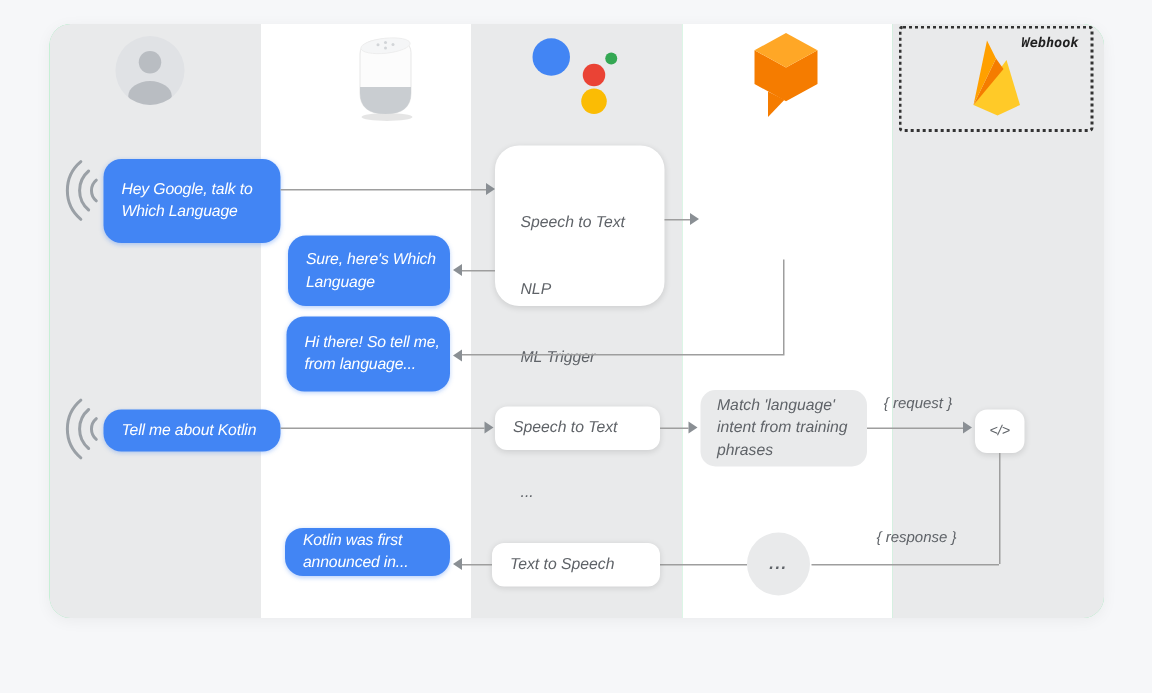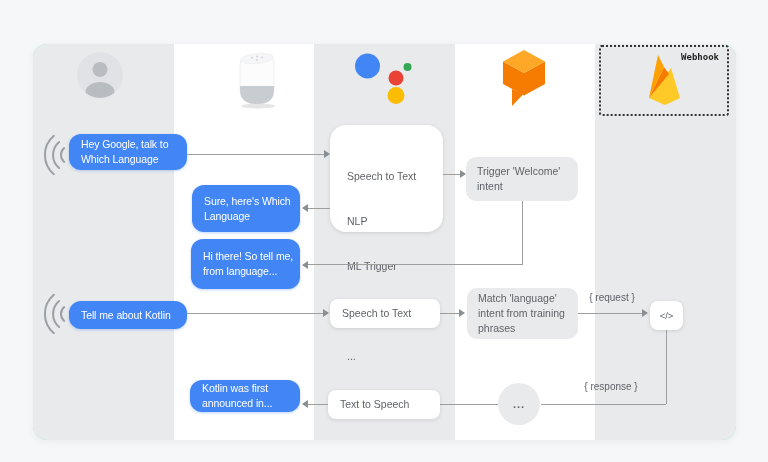--- a/index.html
+++ b/index.html
@@ -4,23 +4,24 @@
 <style>
   html,body { margin:0; padding:0; }
   body {
     width:768px; height:462px;
     background:#f6f7f9;
     font-family:"Liberation Sans","DejaVu Sans",sans-serif;
     position:relative; overflow:hidden;
   }
   .stage { position:absolute; left:0; top:0; width:768px; height:462px; }
   .card {
-    position:absolute; left:33px; top:44px; width:703px; height:396px;
+    position:absolute; left:33px; top:16px; width:703px; height:396px;
     background:#86efac; border-radius:14px; overflow:hidden;
     box-shadow:0 2px 10px rgba(0,0,0,0.05);
+    font-style:italic;
   }
   .lane { position:absolute; top:0; height:396px; }
   .lane.gray { background:#e9eaeb; }
   .lane.white { background:#ffffff; }
 
   .bubble {
     position:absolute; background:#4285f4; color:#ffffff;
     border-radius:12px; font-size:10.5px; line-height:15px;
     letter-spacing:-0.1px; white-space:pre;
     display:flex; align-items:center; padding:0 12px;
@@ -130,39 +131,37 @@
 
     <div class="icon-wrap" style="left:7px;top:88px;width:34px;height:46px">
       <svg width="34" height="46" viewBox="0 0 34 46" style="left:0;top:0">
         <g fill="none" stroke="#9aa0a6" stroke-width="2" stroke-linecap="round">
           <path d="M24.2,16.1 A9,9 0 0 0 24.2,29.9"></path>
           <path d="M19.1,10.0 A17,17 0 0 0 19.1,36.0"></path>
           <path d="M13.9,3.8 A25,25 0 0 0 13.9,42.2"></path>
         </g>
       </svg>
     </div>
-    <div class="bubble" style="left:36px;top:90px;width:118px;height:36px">Hey Google, talk to
+    <div class="bubble" style="left:36px;top:90px;width:118px;height:56px">Hey Google, talk to
 Which Language</div>
 
     <div class="line hline" style="left:154px;top:109.5px;width:137px"></div>
     <div class="ah ah-r" style="left:291px;top:106px"></div>
 
     <div class="wbox big" style="left:297px;top:81px;width:113px;height:107px">
       <span>Speech to Text</span>
       <span>NLP</span>
       <span>ML Trigger</span>
       <span>Action Invocation</span>
       <span>...</span>
     </div>
 
     <div class="line hline" style="left:410px;top:129.5px;width:17px"></div>
     <div class="ah ah-r" style="left:427px;top:126px"></div>
 
-    <div class="gbox" style="left:433px;top:113px;width:112px;height:44px">Trigger 'Welcome'
-intent</div>
 
     <div class="ah ah-l" style="left:269px;top:160px"></div>
     <div class="line hline" style="left:275px;top:163.5px;width:22px"></div>
     <div class="bubble" style="left:159px;top:141px;width:108px;height:47px">Sure, here's Which
 Language</div>
 
     <div class="line vline" style="left:488.5px;top:157px;height:64px"></div>
     <div class="line hline" style="left:275px;top:220px;width:214px"></div>
     <div class="ah ah-l" style="left:269px;top:216.5px"></div>
     <div class="bubble" style="left:158px;top:195px;width:109px;height:50px">Hi there! So tell me,

